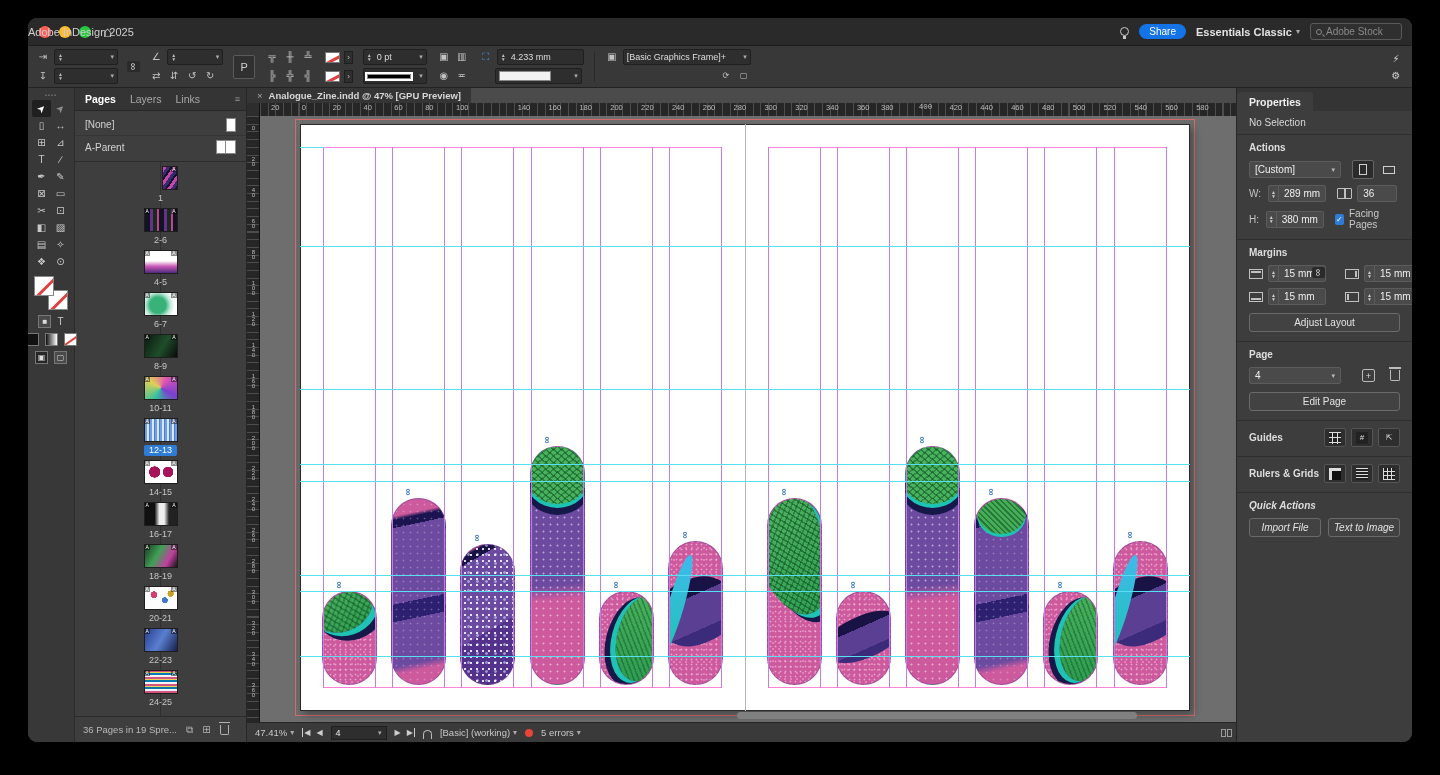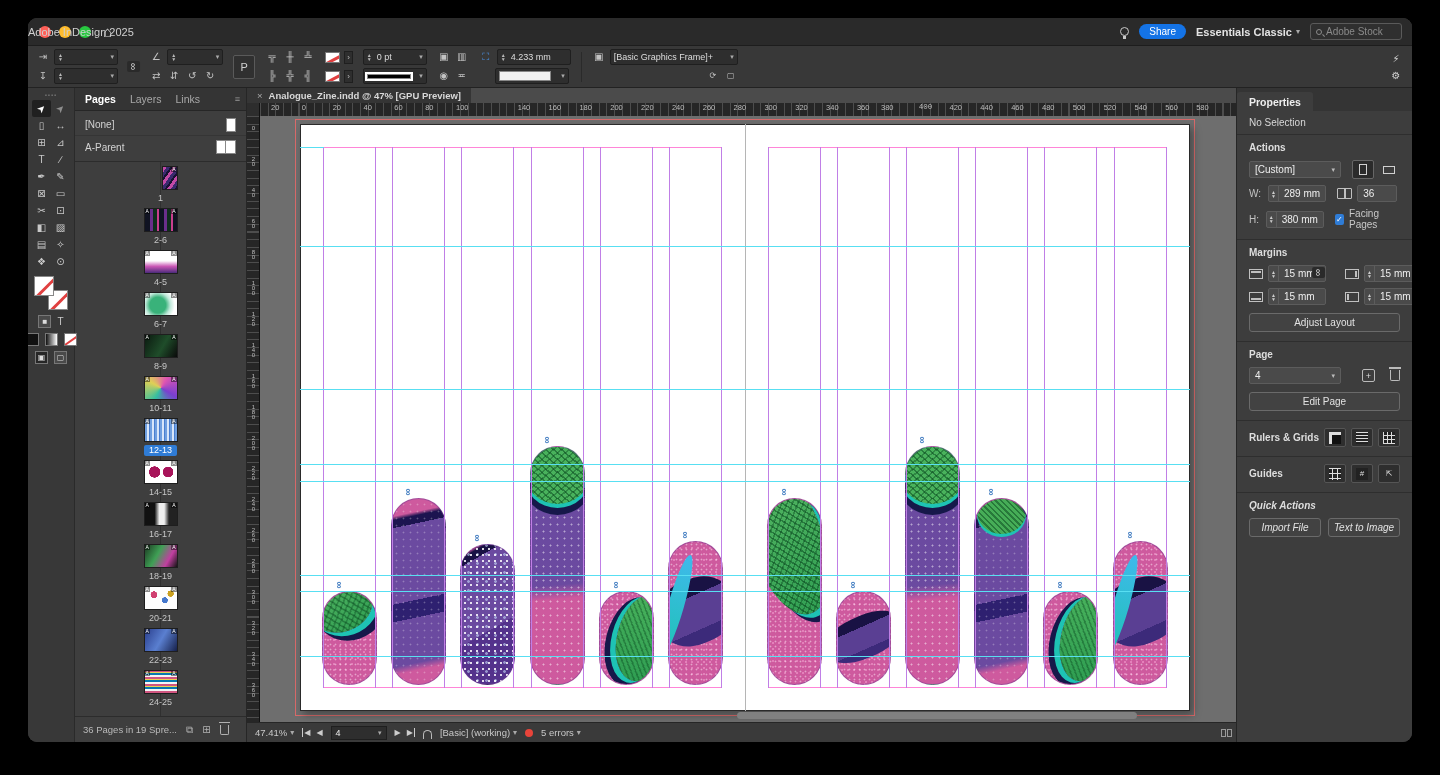--- a/index.html
+++ b/index.html
@@ -28,21 +28,21 @@
   
   .controlbar{height:42px;background:#383838;border-bottom:1px solid #222;display:flex;align-items:center;
     padding:0 8px;gap:10px;flex:0 0 auto;color:#c7c7c7;position:relative;}
   .cgroup{display:flex;flex-direction:column;gap:3px;}
   .crow{display:flex;align-items:center;gap:4px;height:16px;}
   .cicon{font-size:10px;color:#c2c2c2;width:14px;text-align:center;line-height:1;}
   .csel{display:flex;align-items:center;background:#2e2e2e;border:1px solid #1f1f1f;border-radius:2px;height:16px;
     padding:0 3px;font-size:9px;color:#ddd;gap:3px;}
   .csel .arrs{font-size:5px;color:#bbb;line-height:4px;display:flex;flex-direction:column;}
   .csel .dn{margin-left:auto;font-size:7px;color:#aaa;}
-  .w64{width:64px;} .w56{width:56px;} .w70{width:74px;}
+  .w64{width:64px;} .w56{width:56px;} .w70{width:87px;}
   .chain{font-size:10px;color:#ddd;background:#2a2a2a;border-radius:2px;padding:1px 2px;display:inline-block;transform:rotate(90deg);}
   .pref{width:22px;height:24px;border:1px solid #5a5a5a;border-radius:2px;display:flex;align-items:center;justify-content:center;
     color:#cfcfcf;font-size:11px;background:#303030;}
   .swslash{width:15px;height:11px;background:#fff;border:1px solid #777;position:relative;overflow:hidden;}
   .swslash::after{content:"";position:absolute;left:-3px;top:4px;width:26px;height:2.5px;background:#e04040;transform:rotate(-28deg);}
   .flyout{font-size:8px;color:#bbb;background:#2e2e2e;border:1px solid #1f1f1f;padding:0 2px;height:13px;display:flex;align-items:center;}
   .strokeline{width:44px;height:5px;background:#000;border:1px solid #888;outline:2px solid #fff;outline-offset:0;}
   .tintsw{width:52px;height:10px;background:#f2f2f2;border:1px solid #888;}
   .cb-right{position:absolute;right:6px;top:0;bottom:0;display:flex;flex-direction:column;justify-content:center;gap:6px;align-items:center;width:20px;color:#cfcfcf;}
   .vdiv{width:1px;height:30px;background:#2a2a2a;}
@@ -865,45 +865,45 @@
             <span>4</span>
               <span class="dn">▾</span>
           </div>
           <span class="plusbox">+</span>
           <span class="trashp"></span>
         </div>
         <div class="pbtn full">Edit Page</div>
       </div>
 
       <div class="psec" style="display:flex;align-items:center;">
+        <span style="font-weight:bold;color:#dedede;">Guides</span>
+        <div class="iconbtns">
+          <div class="gib">
+              <span class="gsq g-guides"></span>
+            </div>
+          <div class="gib">
+              <span class="gsq g-lock">#</span>
+            </div>
+          <div class="gib">
+              <span class="tinytxt">⇱</span>
+            </div>
+        </div>
+      </div>
+
+      <div class="psec" style="display:flex;align-items:center;">
         <span style="font-weight:bold;color:#dedede;">Rulers &amp; Grids</span>
         <div class="iconbtns">
           <div class="gib">
               <span class="gsq g-ruler"></span>
             </div>
           <div class="gib">
               <span class="gsq g-base"></span>
             </div>
           <div class="gib">
               <span class="gsq g-grid"></span>
-            </div>
-        </div>
-      </div>
-
-      <div class="psec" style="display:flex;align-items:center;">
-        <span style="font-weight:bold;color:#dedede;">Guides</span>
-        <div class="iconbtns">
-          <div class="gib">
-              <span class="gsq g-guides"></span>
-            </div>
-          <div class="gib">
-              <span class="gsq g-lock">#</span>
-            </div>
-          <div class="gib">
-              <span class="tinytxt">⇱</span>
             </div>
         </div>
       </div>
 
       <div class="psec" style="border-bottom:none;font-style:italic;">
         <div class="pheading">Quick Actions</div>
         <div class="prow" style="margin-bottom:0;gap:7px;">
           <div class="pbtn half">Import File</div>
           <div class="pbtn half">Text to Image</div>
         </div>

